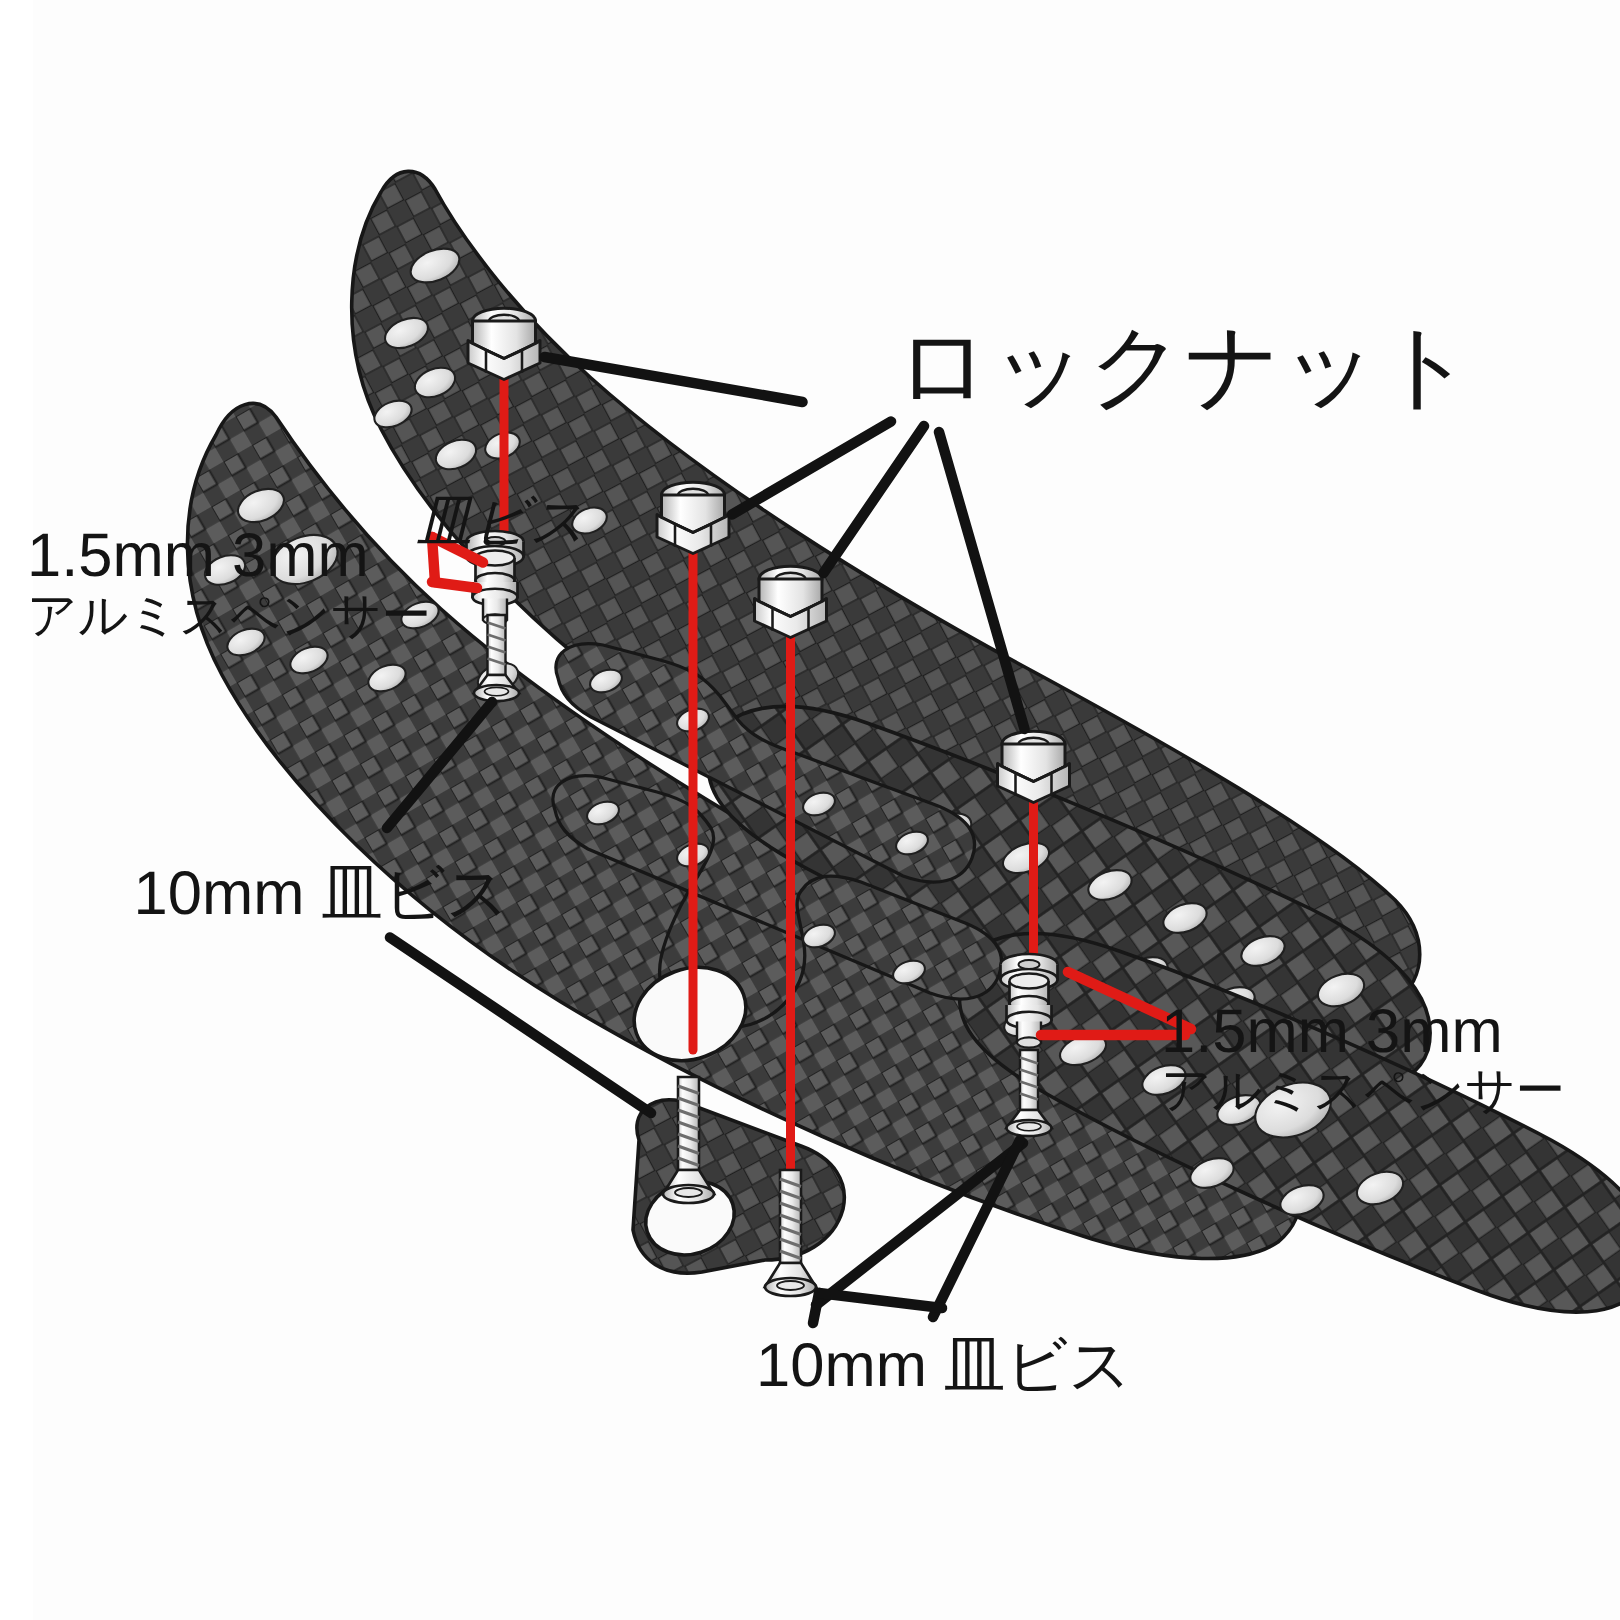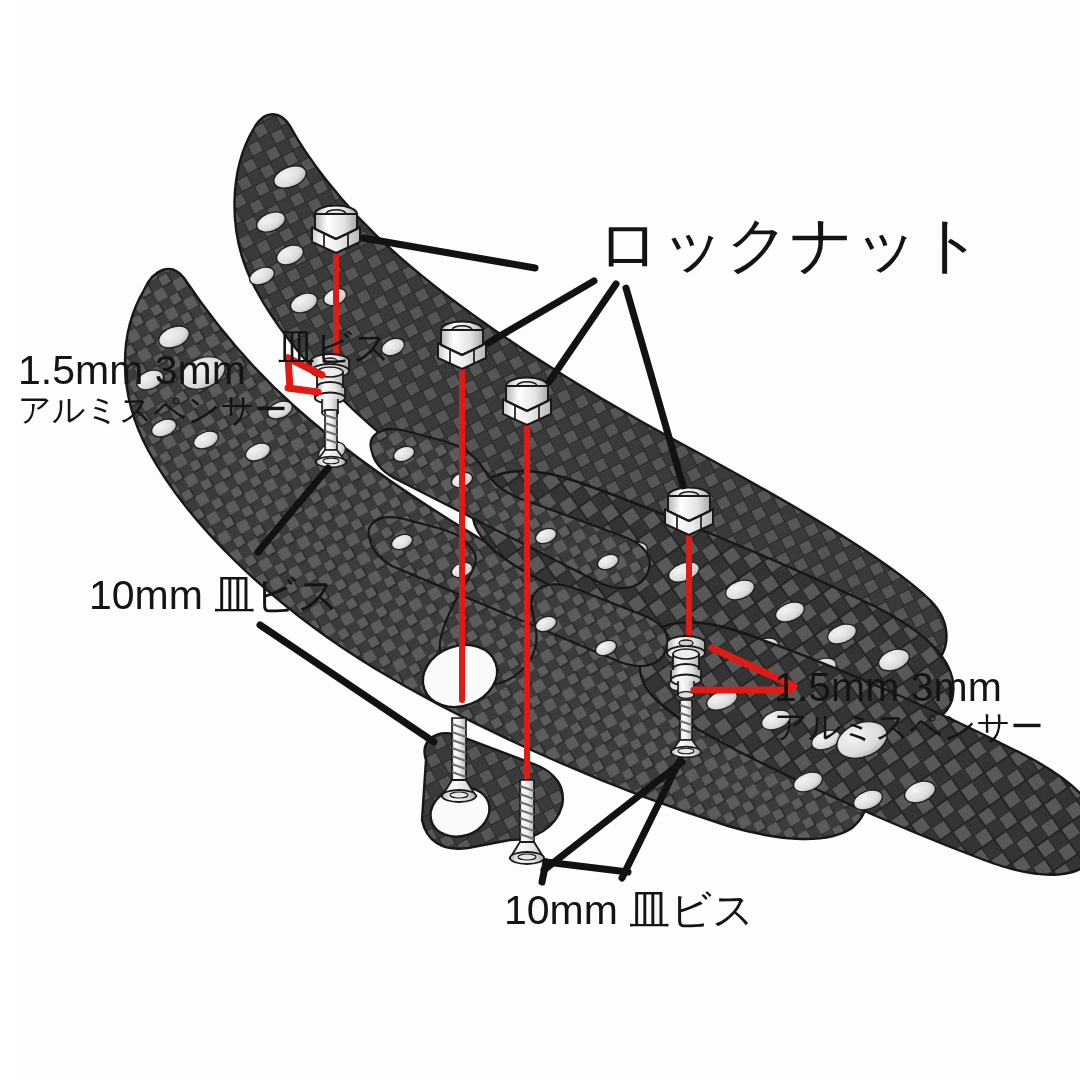--- a/index.html
+++ b/index.html
@@ -4,21 +4,21 @@
 <style>
   html,body{margin:0;padding:0;background:#fff;}
   body{width:1080px;height:1080px;overflow:hidden;
        font-family:"Liberation Sans","DejaVu Sans",sans-serif;}
   #stage{position:relative;width:1080px;height:1080px;background:#fdfdfd;margin-left:22px;}
   #art{position:absolute;inset:0;}
   .lbl{position:absolute;color:#141414;white-space:nowrap;line-height:1.08;}
   .lbl-lock{font-size:62px;letter-spacing:1px;}
   .lbl-big{font-size:41px;}
   .lbl-sub{font-size:33px;}
-  .lbl-mid{font-size:37px;}
+  .lbl-mid{font-size:37px;font-style:italic;}
   .two-line{display:flex;flex-direction:column;}
   .two-line .l2{align-self:flex-end;}
 </style>
 </head>
 <body>
 
 <div id="stage">
 
   <svg id="art" viewBox="0 0 1080 1080">
     <defs>

